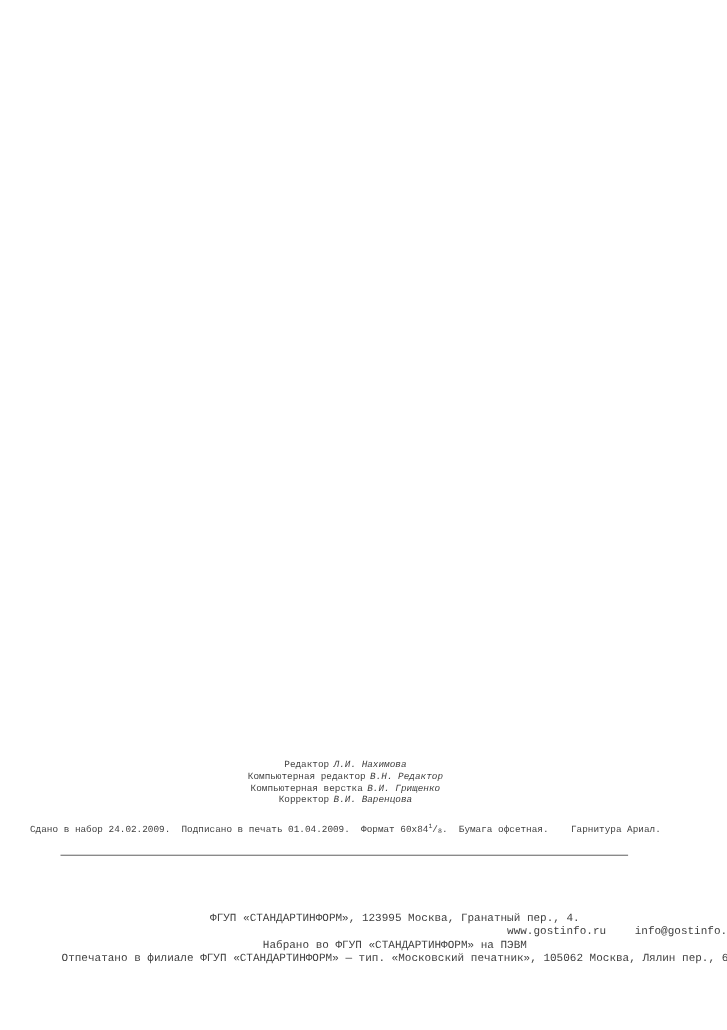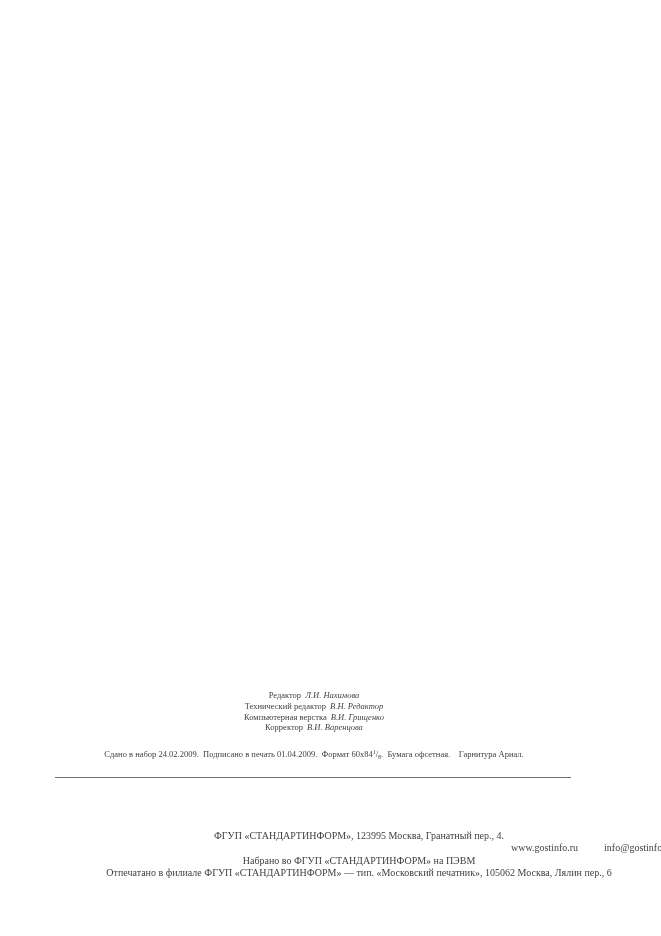--- a/index.html
+++ b/index.html
@@ -6,21 +6,21 @@
     margin: 0;
     padding: 0;
     background: #ffffff;
   }
   .page {
     position: relative;
     width: 661px;
     height: 936px;
     background: #ffffff;
     overflow: hidden;
-    font-family: Liberation Serif, serif;
+    font-family: Liberation Mono, monospace;
     color: #3f3f3f;
   }
   
   .centered-block {
     position: absolute;
     left: 0;
     width: 628px;
     text-align: center;
   }
   .editors-block { top: 690px; font-size: 8.5px; }
@@ -71,21 +71,21 @@
 <body>
 
 <div class="page">
 
   <div class="centered-block editors-block">
     <div class="ed-line">
       <span>Редактор</span>
       <span class="ed-name">Л.И. Нахимова</span>
     </div>
     <div class="ed-line">
-      <span>Технический редактор</span>
+      <span>Компьютерная редактор</span>
       <span class="ed-name">В.Н. Редактор</span>
     </div>
     <div class="ed-line">
       <span>Компьютерная верстка</span>
       <span class="ed-name">В.И. Грищенко</span>
     </div>
     <div class="ed-line">
       <span>Корректор</span>
       <span class="ed-name">В.И. Варенцова</span>
     </div>

